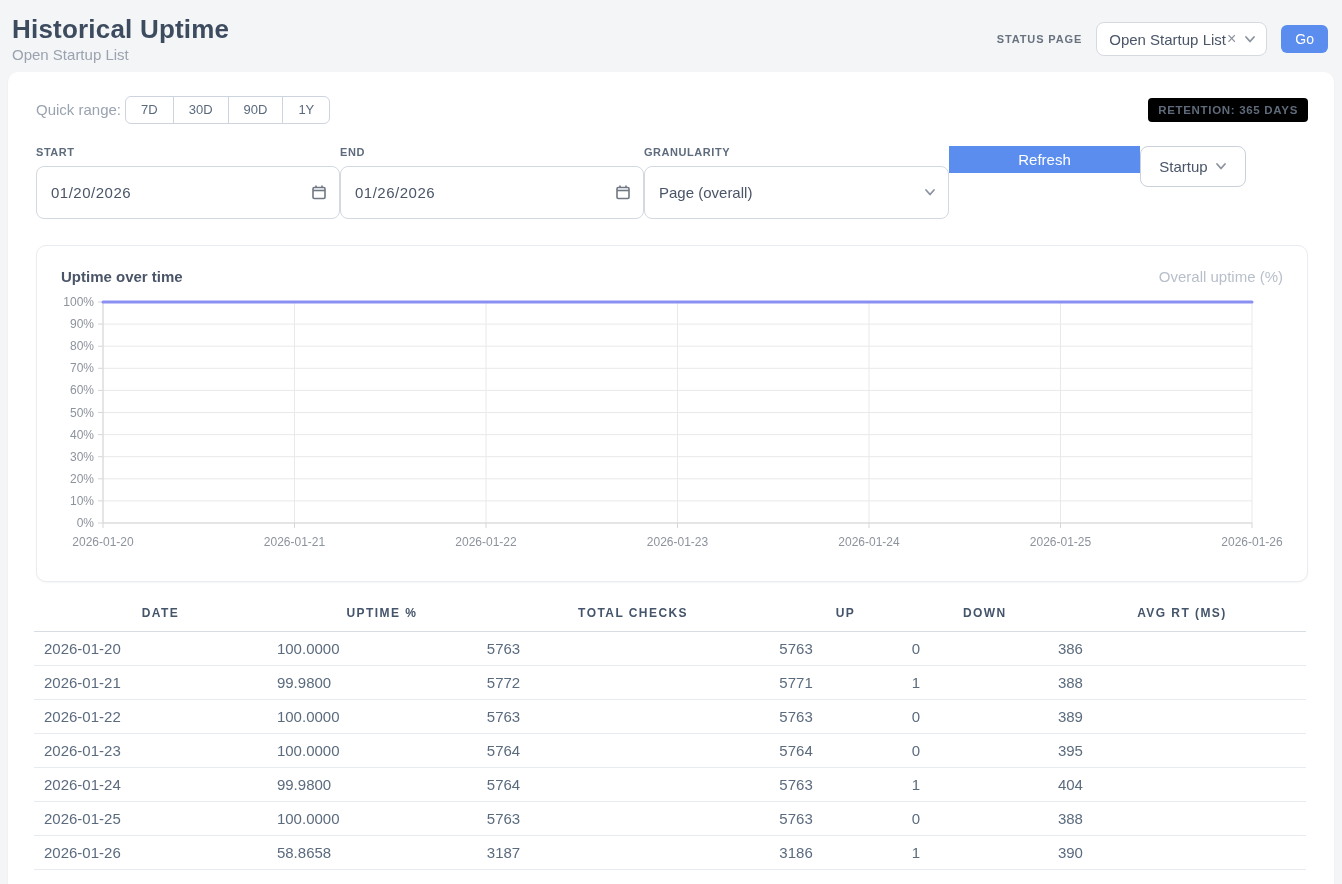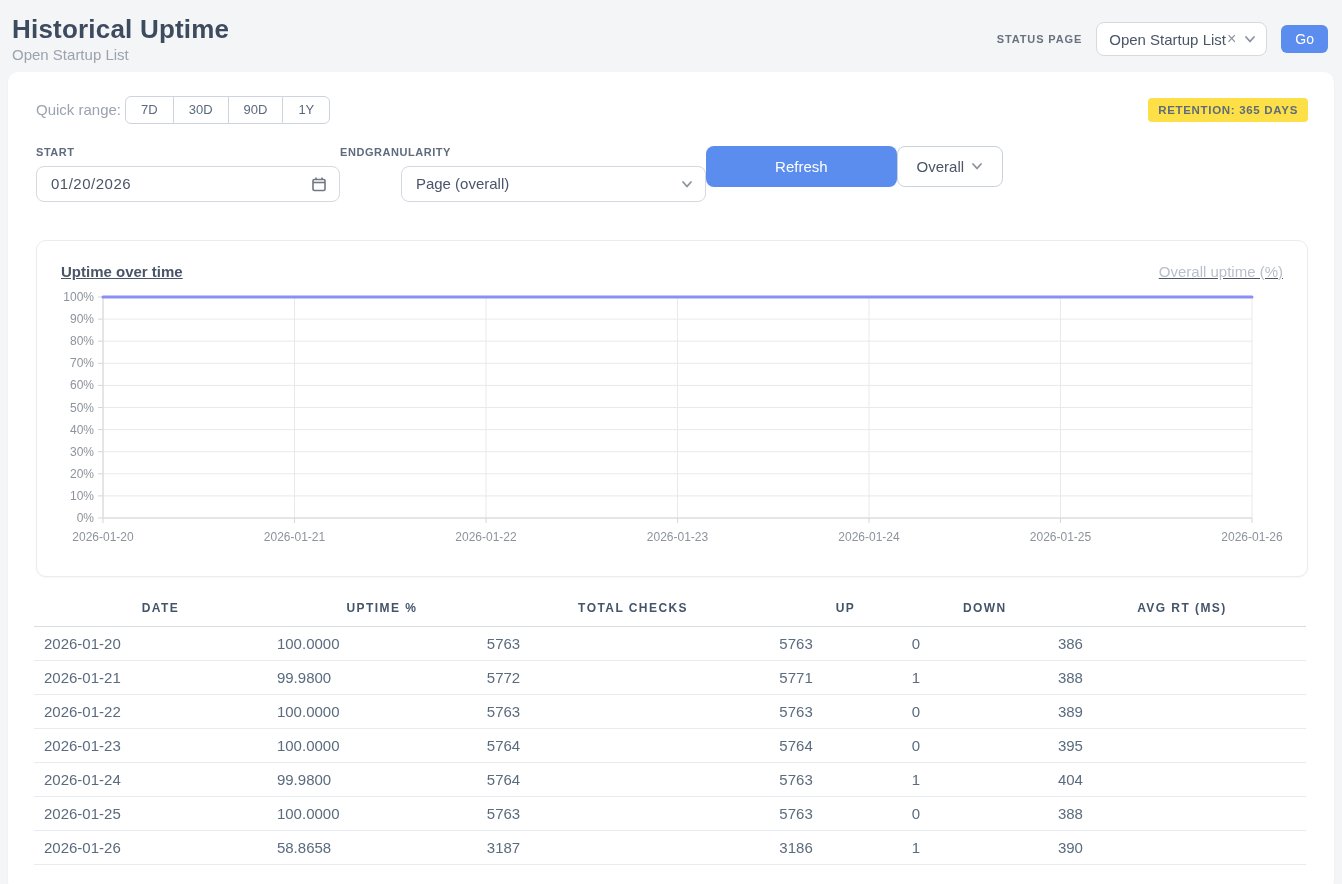--- a/index.html
+++ b/index.html
@@ -92,21 +92,21 @@
     background: #fff;
     border: 1px solid #cdd4dd;
     padding: 5px 15px;
     margin-left: -1px;
     cursor: pointer;
     line-height: 1.2;
   }
   .qr-btn:first-child { border-radius: 6px 0 0 6px; margin-left: 0; }
   .qr-btn:last-child { border-radius: 0 6px 6px 0; }
   .retention-badge {
-    background: #fde047;
+    background: #000000;
     color: #5f6b7a;
     font-size: 11.5px;
     font-weight: 700;
     letter-spacing: .06em;
     border-radius: 4px;
     padding: 6px 10px;
   }
 
   
   .row-form {
@@ -116,43 +116,43 @@
   }
   .field { display: flex; flex-direction: column; }
   .field-label {
     font-size: 11px;
     font-weight: 700;
     color: #5d6b7d;
     letter-spacing: .05em;
     margin-bottom: 8px;
   }
   .input-like {
-    height: 36px;
+    height: 53px;
     background: #fff;
     border: 1px solid #d3d9e0;
     border-radius: 8px;
     display: flex;
     align-items: center;
     padding: 0 12px 0 14px;
     font-size: 15px;
     color: #4a5568;
     cursor: pointer;
   }
   .date-field { width: 304px; justify-content: space-between; }
   .date-text { letter-spacing: .5px; }
   .cal-icon { width: 16px; height: 16px; flex: none; }
   .cal-icon rect, .cal-icon line { stroke: #707883; stroke-width: 1.6; fill: none; }
-  .gran-field { width: 305px; justify-content: space-between; margin-left: 36px; }
+  .gran-field { width: 305px; justify-content: space-between; }
   .refresh-btn {
     background: #5b8def;
     color: #fff;
     border: none;
-    border-radius: 8px;
+    border-radius: 0;
     width: 191px;
-    height: 41px;
+    height: 27px;
     font-family: inherit;
     font-size: 15px;
     cursor: pointer;
   }
   .export-btn {
     background: #fff;
     border: 1px solid #c9d1da;
     border-radius: 8px;
     width: 106px;
     height: 41px;
@@ -161,28 +161,27 @@
     color: #4a5568;
     display: flex;
     align-items: center;
     justify-content: center;
     gap: 7px;
     cursor: pointer;
   }
 
   
   .chart-card {
-    margin-top: 38px;
+    margin-top: 26px;
     border: 1px solid #e9ecf0;
     border-radius: 10px;
     box-shadow: 0 1px 2px rgba(16,24,40,.04);
     background: #fff;
     height: 337px;
     overflow: hidden;
-    text-decoration: underline;
   }
   .chart-head {
     display: flex;
     align-items: baseline;
     justify-content: space-between;
     padding: 22px 24px 0 24px;
   }
   .chart-title { font-size: 15px; font-weight: 700; color: #4a5568; }
   .chart-legend { font-size: 15px; color: #b8bfca; }
   #chart-svg { display: block; margin-top: 8px; width: 100%; height: 267px; }
@@ -256,33 +255,42 @@
         <svg class="cal-icon" viewBox="0 0 16 16">
           <rect x="2" y="3.5" width="12" height="11" rx="1.2"></rect>
           <line x1="2" y1="6.5" x2="14" y2="6.5"></line>
           <line x1="5" y1="1.5" x2="5" y2="4"></line>
           <line x1="11" y1="1.5" x2="11" y2="4"></line>
         </svg>
       </div>
     </div>
     <div class="field">
       <span class="field-label">END</span>
+      <div class="input-like date-field">
+        <span class="date-text">01/26/2026</span>
+        <svg class="cal-icon" viewBox="0 0 16 16">
+          <rect x="2" y="3.5" width="12" height="11" rx="1.2"></rect>
+          <line x1="2" y1="6.5" x2="14" y2="6.5"></line>
+          <line x1="5" y1="1.5" x2="5" y2="4"></line>
+          <line x1="11" y1="1.5" x2="11" y2="4"></line>
+        </svg>
+      </div>
     </div>
     <div class="field">
       <span class="field-label">GRANULARITY</span>
       <div class="input-like gran-field">
         <span>Page (overall)</span>
         <svg class="chev" viewBox="0 0 12 12">
             <polyline points="2,4 6,8.5 10,4"></polyline>
           </svg>
       </div>
     </div>
     <button class="refresh-btn">Refresh</button>
     <button class="export-btn">
-      <span>Overall</span>
+      <span>Startup</span>
       <svg class="chev" style="margin-left:0" viewBox="0 0 12 12">
           <polyline points="2,4 6,8.5 10,4"></polyline>
         </svg>
     </button>
   </div>
 
   <div class="chart-card">
     <div class="chart-head">
       <span class="chart-title">Uptime over time</span>
       <span class="chart-legend">Overall uptime (%)</span>

